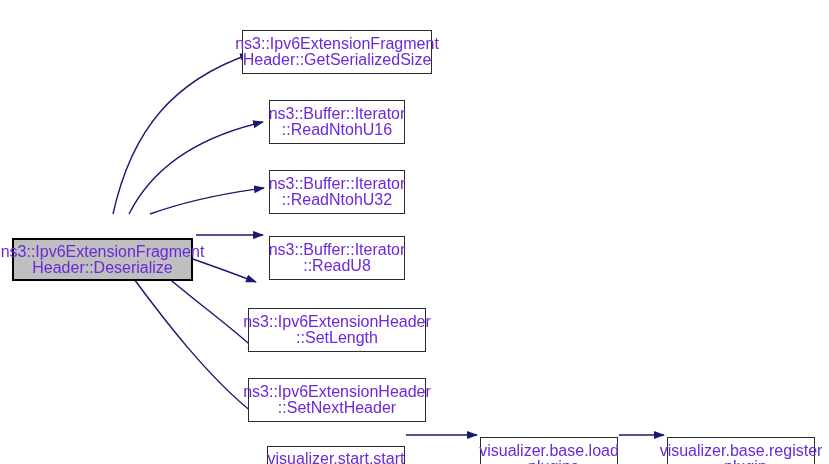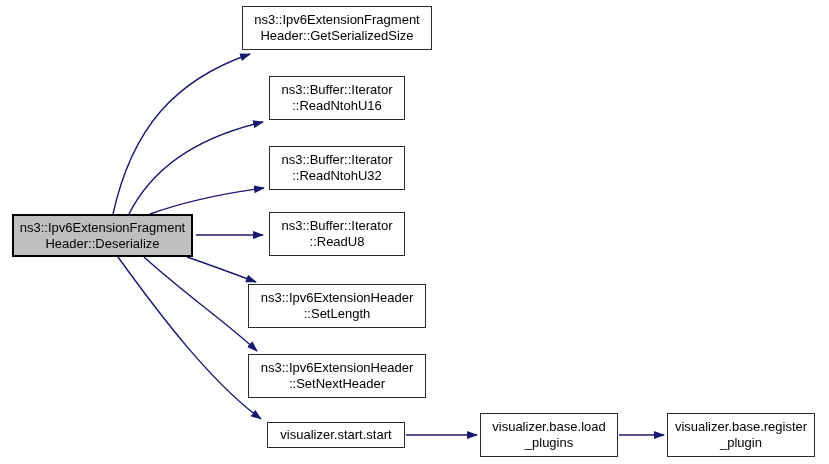--- a/index.html
+++ b/index.html
@@ -29,24 +29,25 @@
   }
   .node {
     position: absolute;
     box-sizing: border-box;
     background: #ffffff;
     border: 1.5px solid #2b2b2b;
     display: flex;
     align-items: center;
     justify-content: center;
     text-align: center;
-    font-size: 13px;
+    font-size: 16px;
     line-height: 16px;
-    color: #000000;
+    color: #6d28d9;
     cursor: pointer;
+    margin-top: 24px;
   }
   .node.current {
     background: #bfbfbf;
     border: 2px solid #000000;
     cursor: default;
   }
   .node .lbl {
     white-space: pre-line;
     display: block;
     padding: 0 4px;

